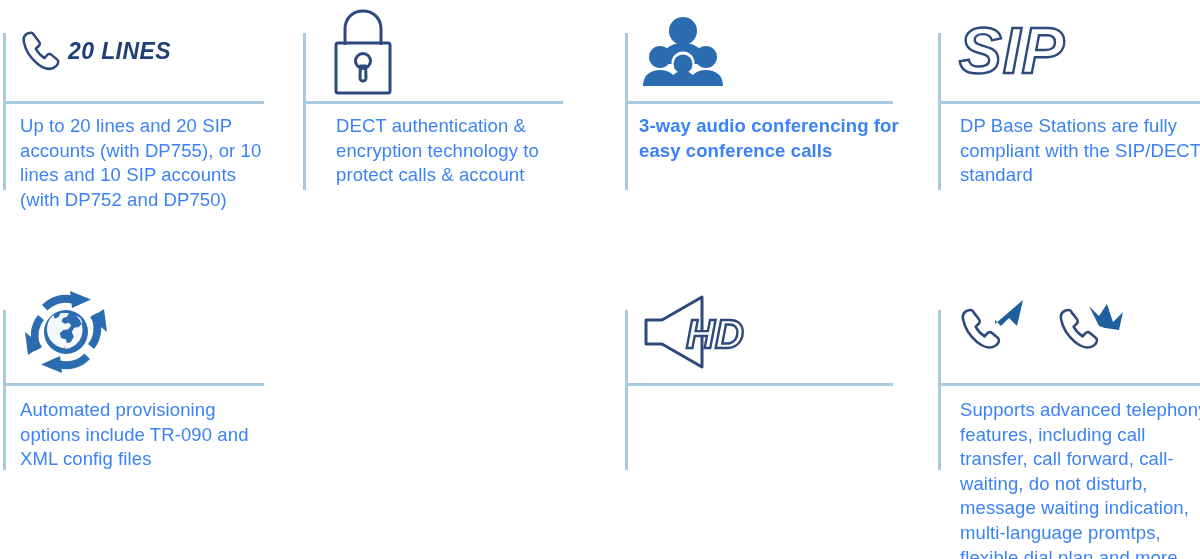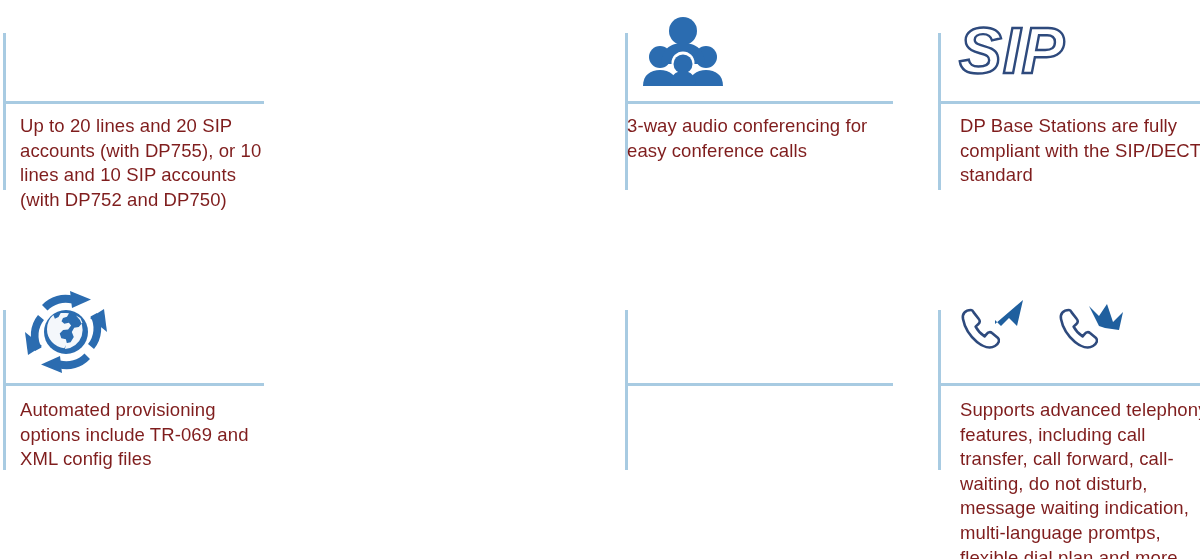--- a/index.html
+++ b/index.html
@@ -69,37 +69,37 @@
   }
   .row-bottom .h-rule {
     top: 113px;
   }
 
   .caption {
     position: absolute;
     left: 20px;
     top: 114px;
     width: 260px;
-    color: #7f1d1d;
+    color: #3b82f6;
     font-size: 18.5px;
     line-height: 1.33;
     letter-spacing: 0.1px;
     white-space: pre-line;
   }
   .row-bottom .caption {
     top: 128px;
   }
 
   
   .col-2 .h-rule { width: 260px; }
   .col-3 .h-rule { width: 268px; }
   .col-4 .h-rule { width: 265px; }
 
   .col-2 .caption { left: 36px; width: 250px; }
-  .col-3 .caption { left: 5px; width: 262px; }
+  .col-3 .caption { left: 17px; width: 262px; font-weight: bold; }
   .col-4 .caption { left: 25px; width: 255px; }
 
   .col-2 .icon-zone { left: 30px; }
   .col-3 .icon-zone { left: 18px; }
   .col-4 .icon-zone { left: 22px; }
 
   
   .lines-label {
     font-style: italic;
     font-weight: bold;
@@ -115,23 +115,46 @@
   svg { display: block; overflow: visible; }
 </style>
 </head>
 <body>
 
 <div class="features-grid">
 
   <div class="feature-cell row-top col-1">
     <div class="v-rule"></div>
     <div class="h-rule"></div>
+    <div class="icon-zone">
+      <span>
+        <svg width="46" height="46" viewBox="0 0 48 48" fill="none" stroke="#2e4a7d" stroke-width="2.6" stroke-linecap="round" stroke-linejoin="round">
+          <path d="M14 4 C8 4 5 8 6 13 C7.5 21 13 30 20 36 C26 41 33 43 38 40 C42 37.6 43 34 41 32 L35 27 C33.4 25.6 31.4 26 30 27.6 L27.6 30.4 C24 28 20.6 24.4 18.6 20.6 L21.4 18 C23 16.6 23.2 14.6 21.8 13 L16.8 6.6 C16 5 15 4 14 4 Z"></path>
+        </svg>
+      </span>
+      <span class="lines-label">20 LINES</span>
+    </div>
     <div class="caption">Up to 20 lines and 20 SIP accounts (with DP755), or 10 lines and 10 SIP accounts (with DP752 and DP750)</div>
   </div>
 
+  <div class="feature-cell row-top col-2">
+    <div class="v-rule"></div>
+    <div class="h-rule"></div>
+    <div class="icon-zone">
+      <span>
+        <svg width="66" height="90" viewBox="0 0 66 90" fill="none" stroke="#2e4a7d" stroke-width="3" stroke-linejoin="round">
+          <path d="M15 38 V22 C15 11 23 4 33 4 C43 4 51 11 51 22 V38"></path>
+          <rect x="6" y="36" width="54" height="50" rx="2"></rect>
+          <circle cx="33" cy="54" r="7.5"></circle>
+          <path d="M30.4 59 L30 71 a3 3 0 0 0 3 3 a3 3 0 0 0 3 -3 L35.6 59 Z"></path>
+        </svg>
+      </span>
+    </div>
+    <div class="caption">DECT authentication &amp; encryption technology to protect calls &amp; account</div>
+  </div>
 
   <div class="feature-cell row-top col-3">
     <div class="v-rule"></div>
     <div class="h-rule"></div>
     <div class="icon-zone">
       <span>
         <svg width="86" height="70" viewBox="0 0 86 70" fill="#2b6cb0">
           <circle cx="20" cy="40" r="11"></circle>
           <path d="M3 69 C3 58 10.5 53 20 53 C29.5 53 37 58 37 69 Z"></path>
           <circle cx="66" cy="40" r="11"></circle>
@@ -173,27 +196,35 @@
           <path d="M52 4 L73 12.5 L54 21 Z"></path>
           <path d="M79 26 A32 32 0 0 1 76 62 l-6 -5 A25 25 0 0 0 72.5 29.5 Z"></path>
           <path d="M86 22 L89 45 L72 31 Z"></path>
           <path d="M72 72 A32 32 0 0 1 40 81 l2 -7.6 A25 25 0 0 0 66.5 66.4 Z"></path>
           <path d="M44 86 L23 77.5 L42 69 Z"></path>
           <path d="M17 64 A32 32 0 0 1 20 28 l6 5 A25 25 0 0 0 23.5 60.5 Z"></path>
           <path d="M10 68 L7 45 L24 59 Z"></path>
         </svg>
       </span>
     </div>
-    <div class="caption">Automated provisioning options include TR-069 and XML config files</div>
+    <div class="caption">Automated provisioning options include TR-090 and XML config files</div>
   </div>
 
 
   <div class="feature-cell row-bottom col-3">
     <div class="v-rule"></div>
     <div class="h-rule"></div>
+    <div class="icon-zone">
+      <span>
+        <svg width="112" height="80" viewBox="0 0 112 80">
+          <path d="M62 5 L22 28 L6 28 L6 52 L22 52 L62 75 Z" fill="none" stroke="#2e4a7d" stroke-width="3" stroke-linejoin="round"></path>
+          <text class="hd-word" x="46" y="56" font-family="'Liberation Sans', sans-serif" font-size="40" font-weight="bold" font-style="italic" letter-spacing="0" fill="#ffffff" stroke="#2e4a7d" stroke-width="2.4">HD</text>
+        </svg>
+      </span>
+    </div>
   </div>
 
   <div class="feature-cell row-bottom col-4">
     <div class="v-rule"></div>
     <div class="h-rule"></div>
     <div class="icon-zone">
       <span style="margin-right:26px;">
         <svg width="72" height="72" viewBox="0 0 72 72">
           <path d="M14 14 C8 14 5 18 6 23 C7.5 31 13 40 20 46 C26 51 33 53 38 50 C42 47.6 43 44 41 42 L35 37 C33.4 35.6 31.4 36 30 37.6 L27.6 40.4 C24 38 20.6 34.4 18.6 30.6 L21.4 28 C23 26.6 23.2 24.6 21.8 23 L16.8 16.6 C16 15 15 14 14 14 Z" fill="none" stroke="#2e4a7d" stroke-width="2.6" stroke-linejoin="round"></path>
           <path d="M38 28 L66 4 L60 30 L52 22 L44 30 L38 24 Z" fill="#1f5f9e"></path>

